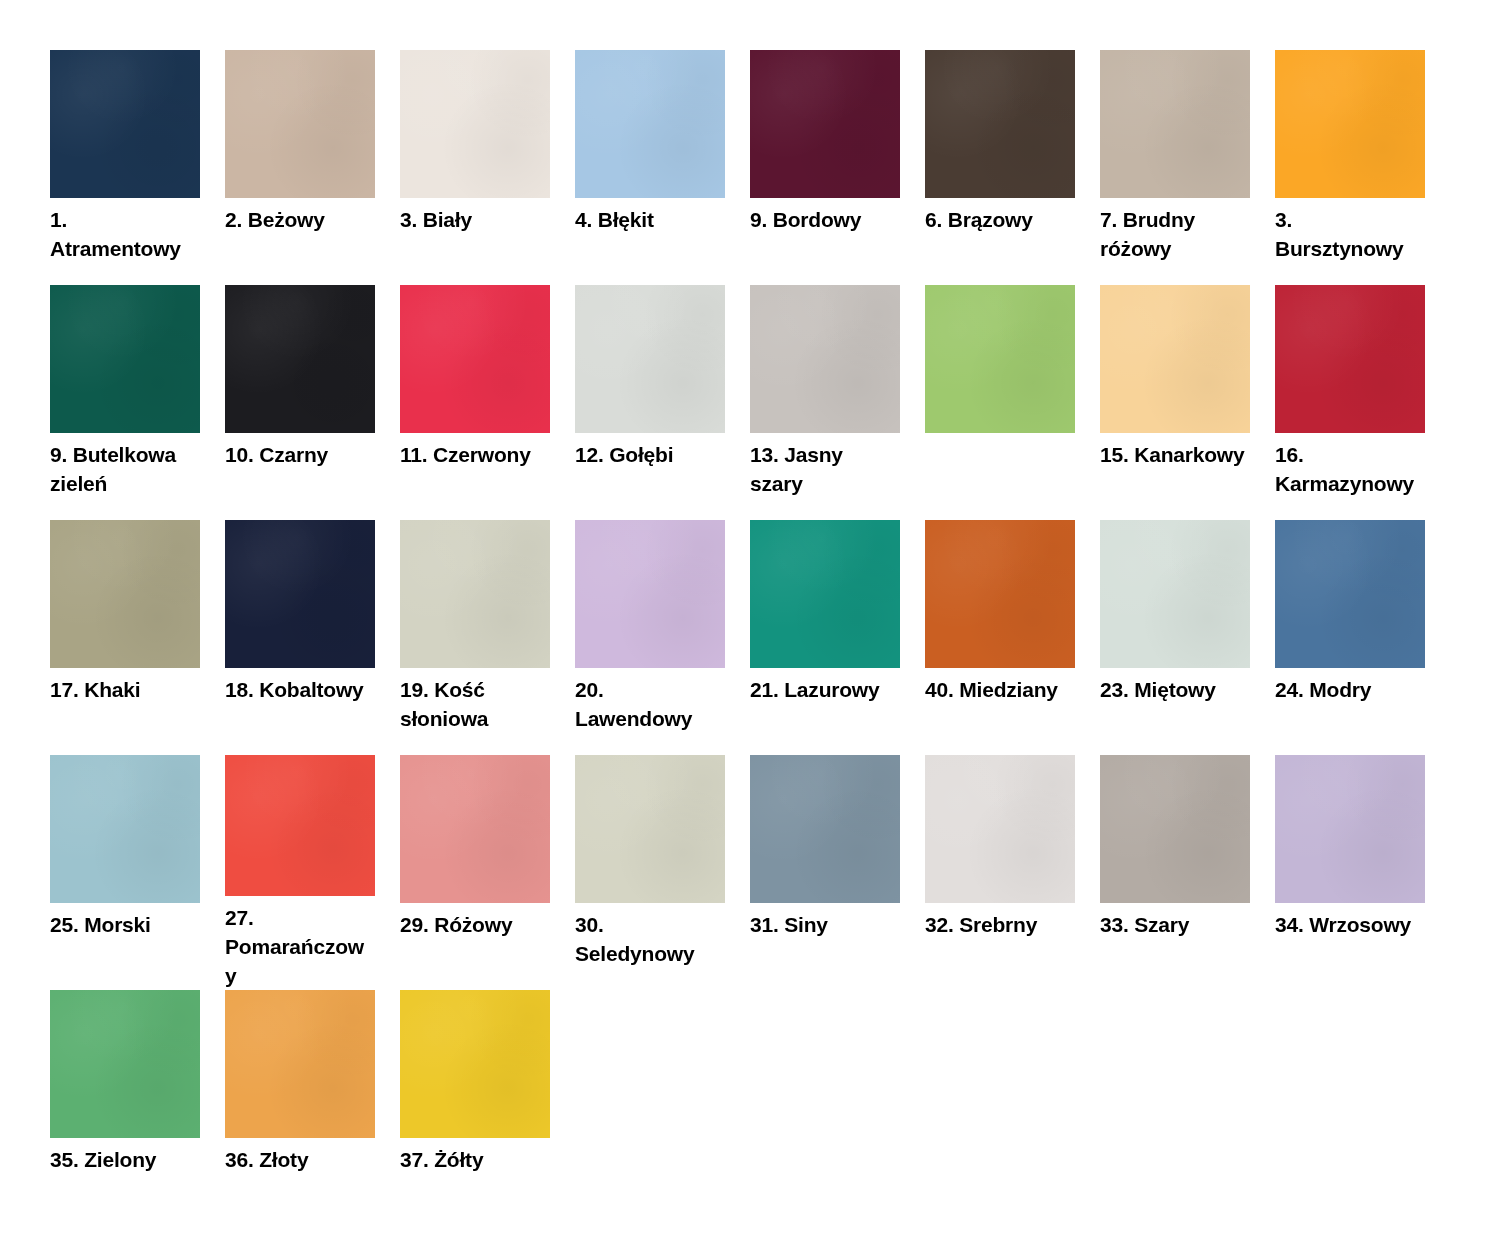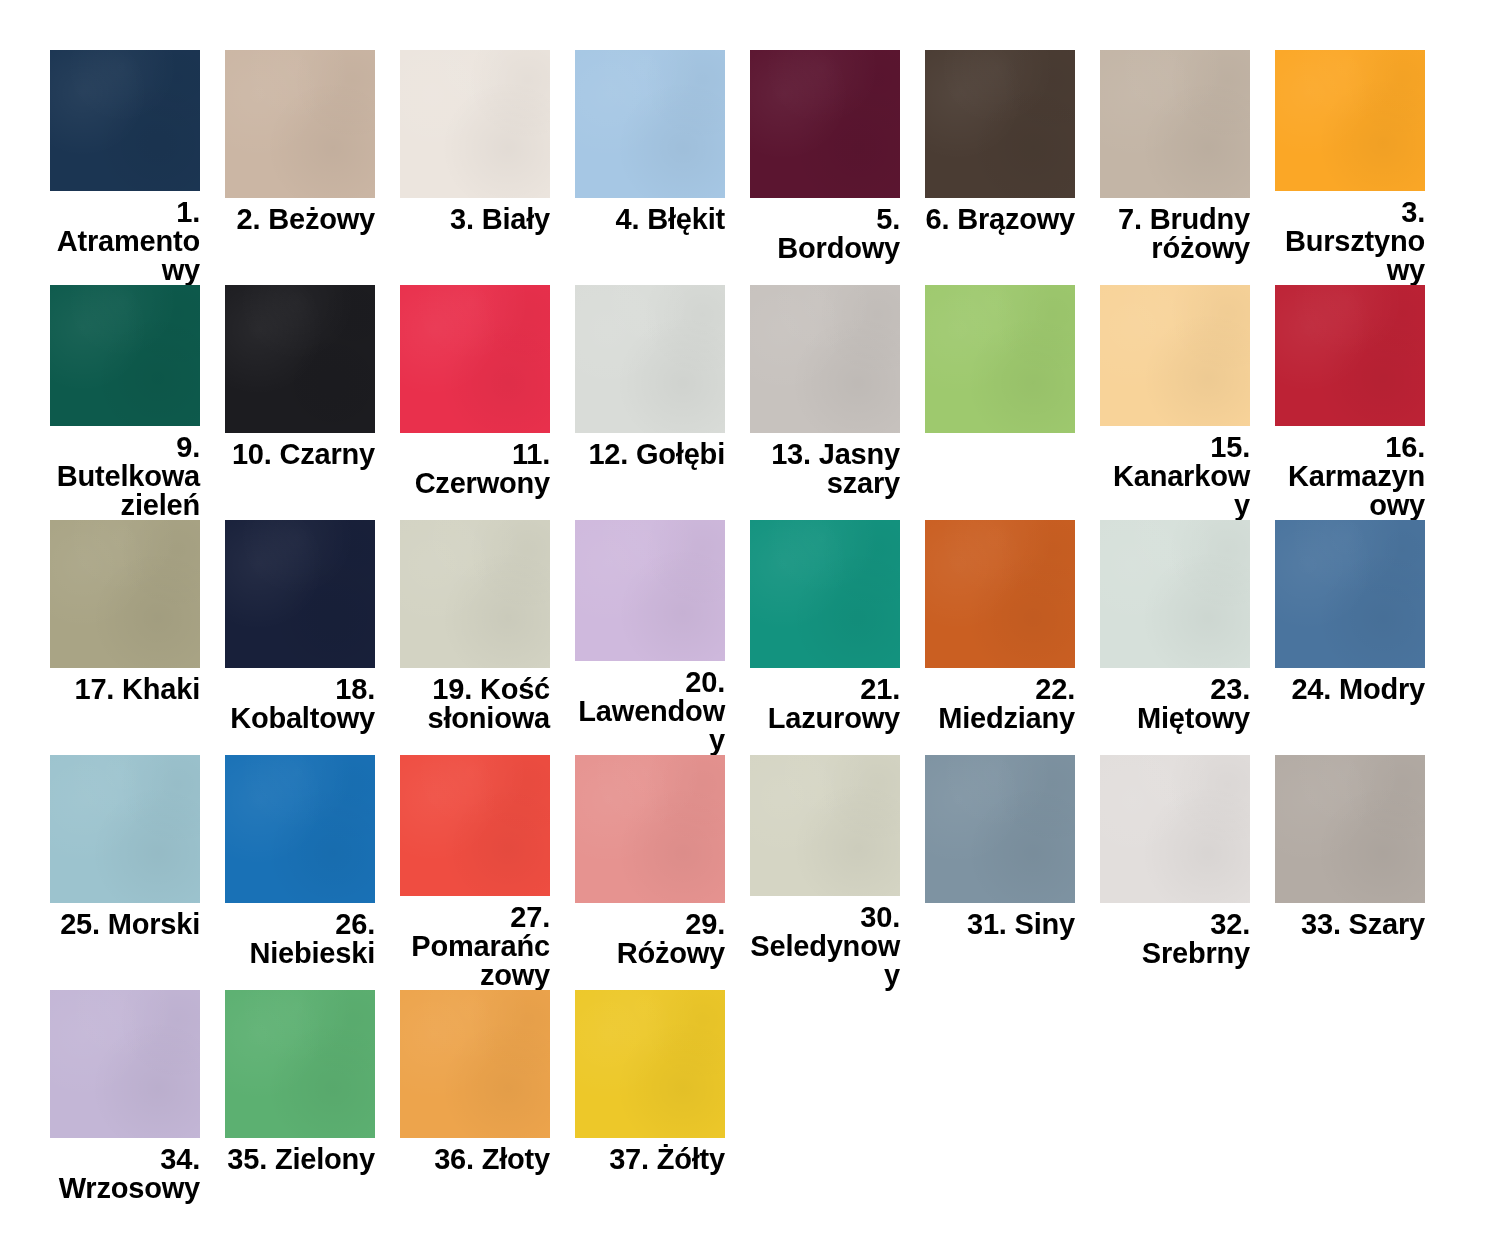--- a/index.html
+++ b/index.html
@@ -46,22 +46,22 @@
     background-image:
       radial-gradient(circle at 22% 30%, rgba(255,255,255,0.055), rgba(255,255,255,0) 42%),
       radial-gradient(circle at 72% 66%, rgba(0,0,0,0.045), rgba(0,0,0,0) 46%),
       radial-gradient(circle at 48% 12%, rgba(255,255,255,0.035), rgba(255,255,255,0) 38%),
       radial-gradient(circle at 85% 20%, rgba(0,0,0,0.03), rgba(0,0,0,0) 35%);
     pointer-events: none;
   }
   .swatch-label {
     width: 150px;
     margin-top: 7px;
-    text-align: right;
-    font-size: 29px;
+    text-align: left;
+    font-size: 21px;
     line-height: 29px;
     font-weight: bold;
     color: #000000;
     letter-spacing: -0.2px;
     word-wrap: break-word;
   }
 </style>
 </head>
 <body>
 
@@ -77,21 +77,21 @@
     <div class="swatch-cell">
       <div class="swatch-chip" style="background-color: rgb(236, 229, 222);"></div>
       <div class="swatch-label">3. Biały</div>
     </div>
     <div class="swatch-cell">
       <div class="swatch-chip" style="background-color: rgb(166, 199, 228);"></div>
       <div class="swatch-label">4. Błękit</div>
     </div>
     <div class="swatch-cell">
       <div class="swatch-chip" style="background-color: rgb(91, 21, 48);"></div>
-      <div class="swatch-label">5. Bordowy</div>
+      <div class="swatch-label">9. Bordowy</div>
     </div>
     <div class="swatch-cell">
       <div class="swatch-chip" style="background-color: rgb(74, 60, 51);"></div>
       <div class="swatch-label">6. Brązowy</div>
     </div>
     <div class="swatch-cell">
       <div class="swatch-chip" style="background-color: rgb(195, 181, 166);"></div>
       <div class="swatch-label">7. Brudny różowy</div>
     </div>
     <div class="swatch-cell">
@@ -144,37 +144,33 @@
     <div class="swatch-cell">
       <div class="swatch-chip" style="background-color: rgb(207, 185, 221);"></div>
       <div class="swatch-label">20. Lawendowy</div>
     </div>
     <div class="swatch-cell">
       <div class="swatch-chip" style="background-color: rgb(19, 147, 127);"></div>
       <div class="swatch-label">21. Lazurowy</div>
     </div>
     <div class="swatch-cell">
       <div class="swatch-chip" style="background-color: rgb(202, 95, 34);"></div>
-      <div class="swatch-label">22. Miedziany</div>
+      <div class="swatch-label">40. Miedziany</div>
     </div>
     <div class="swatch-cell">
       <div class="swatch-chip" style="background-color: rgb(214, 224, 218);"></div>
       <div class="swatch-label">23. Miętowy</div>
     </div>
     <div class="swatch-cell">
       <div class="swatch-chip" style="background-color: rgb(74, 116, 158);"></div>
       <div class="swatch-label">24. Modry</div>
     </div>
     <div class="swatch-cell">
       <div class="swatch-chip" style="background-color: rgb(156, 195, 206);"></div>
       <div class="swatch-label">25. Morski</div>
-    </div>
-    <div class="swatch-cell">
-      <div class="swatch-chip" style="background-color: rgb(25, 113, 182);"></div>
-      <div class="swatch-label">26. Niebieski</div>
     </div>
     <div class="swatch-cell">
       <div class="swatch-chip" style="background-color: rgb(239, 77, 65);"></div>
       <div class="swatch-label">27. Pomarańczowy</div>
     </div>
     <div class="swatch-cell">
       <div class="swatch-chip" style="background-color: rgb(230, 147, 144);"></div>
       <div class="swatch-label">29. Różowy</div>
     </div>
     <div class="swatch-cell">

